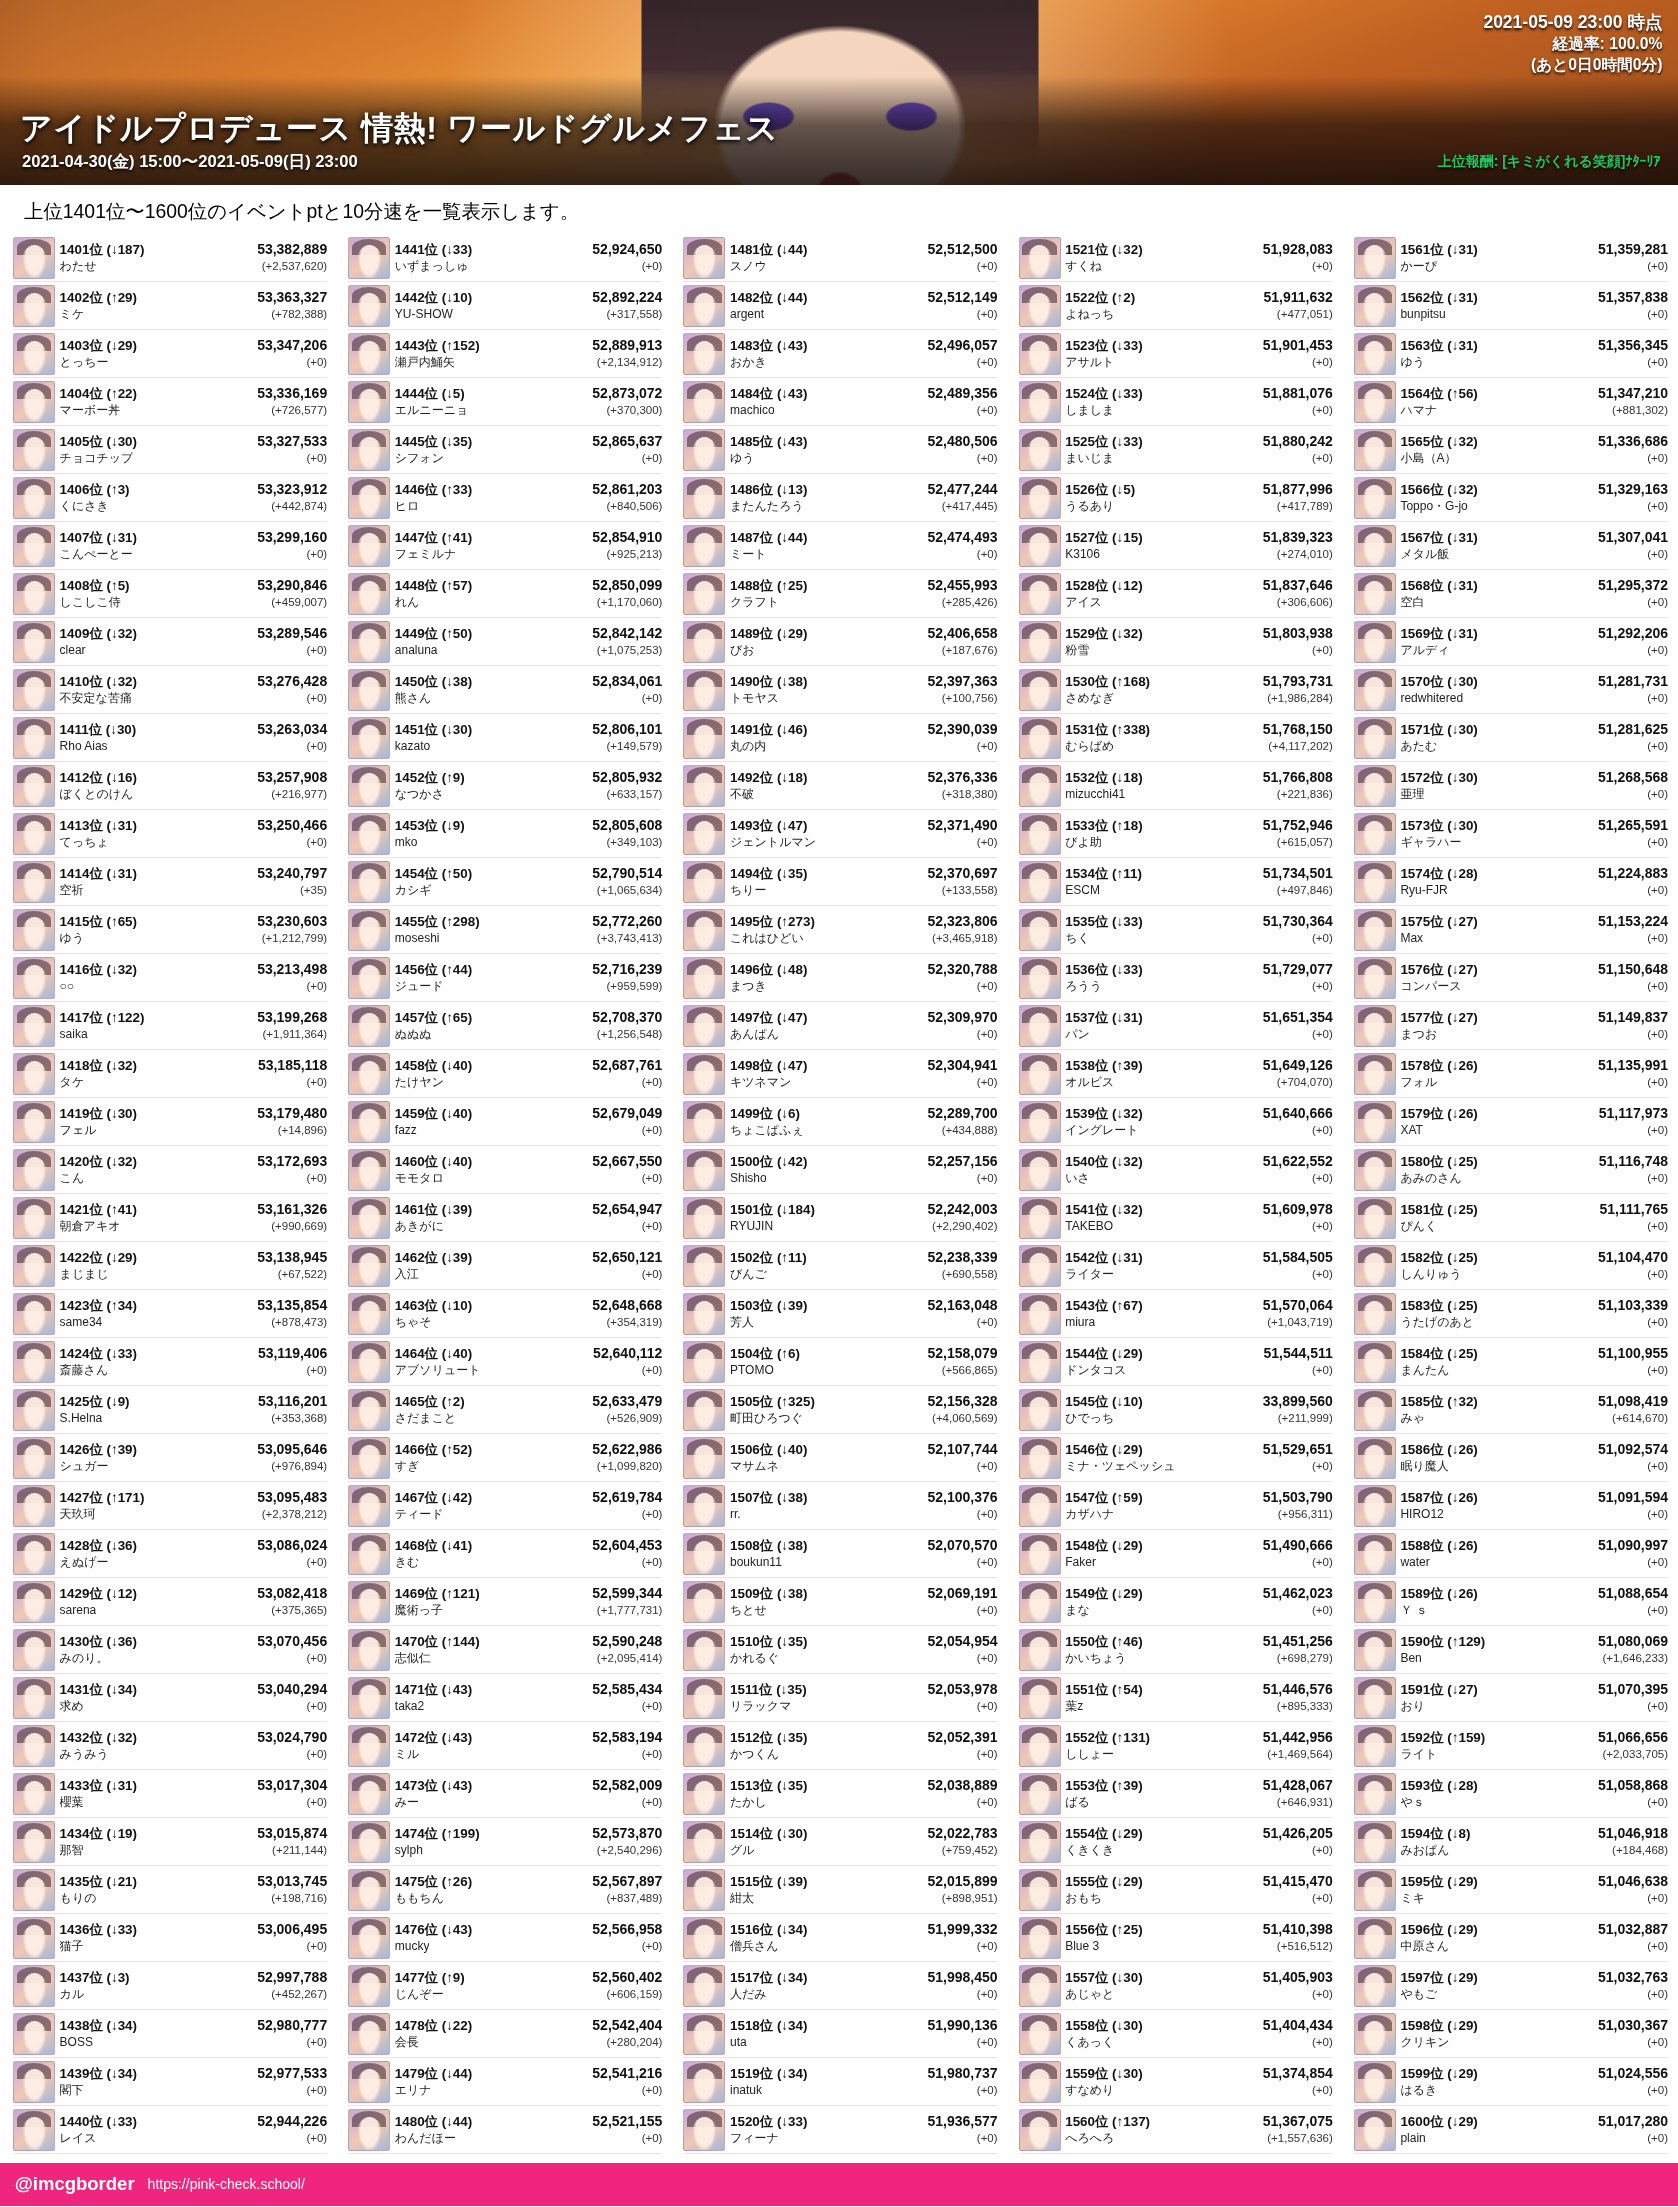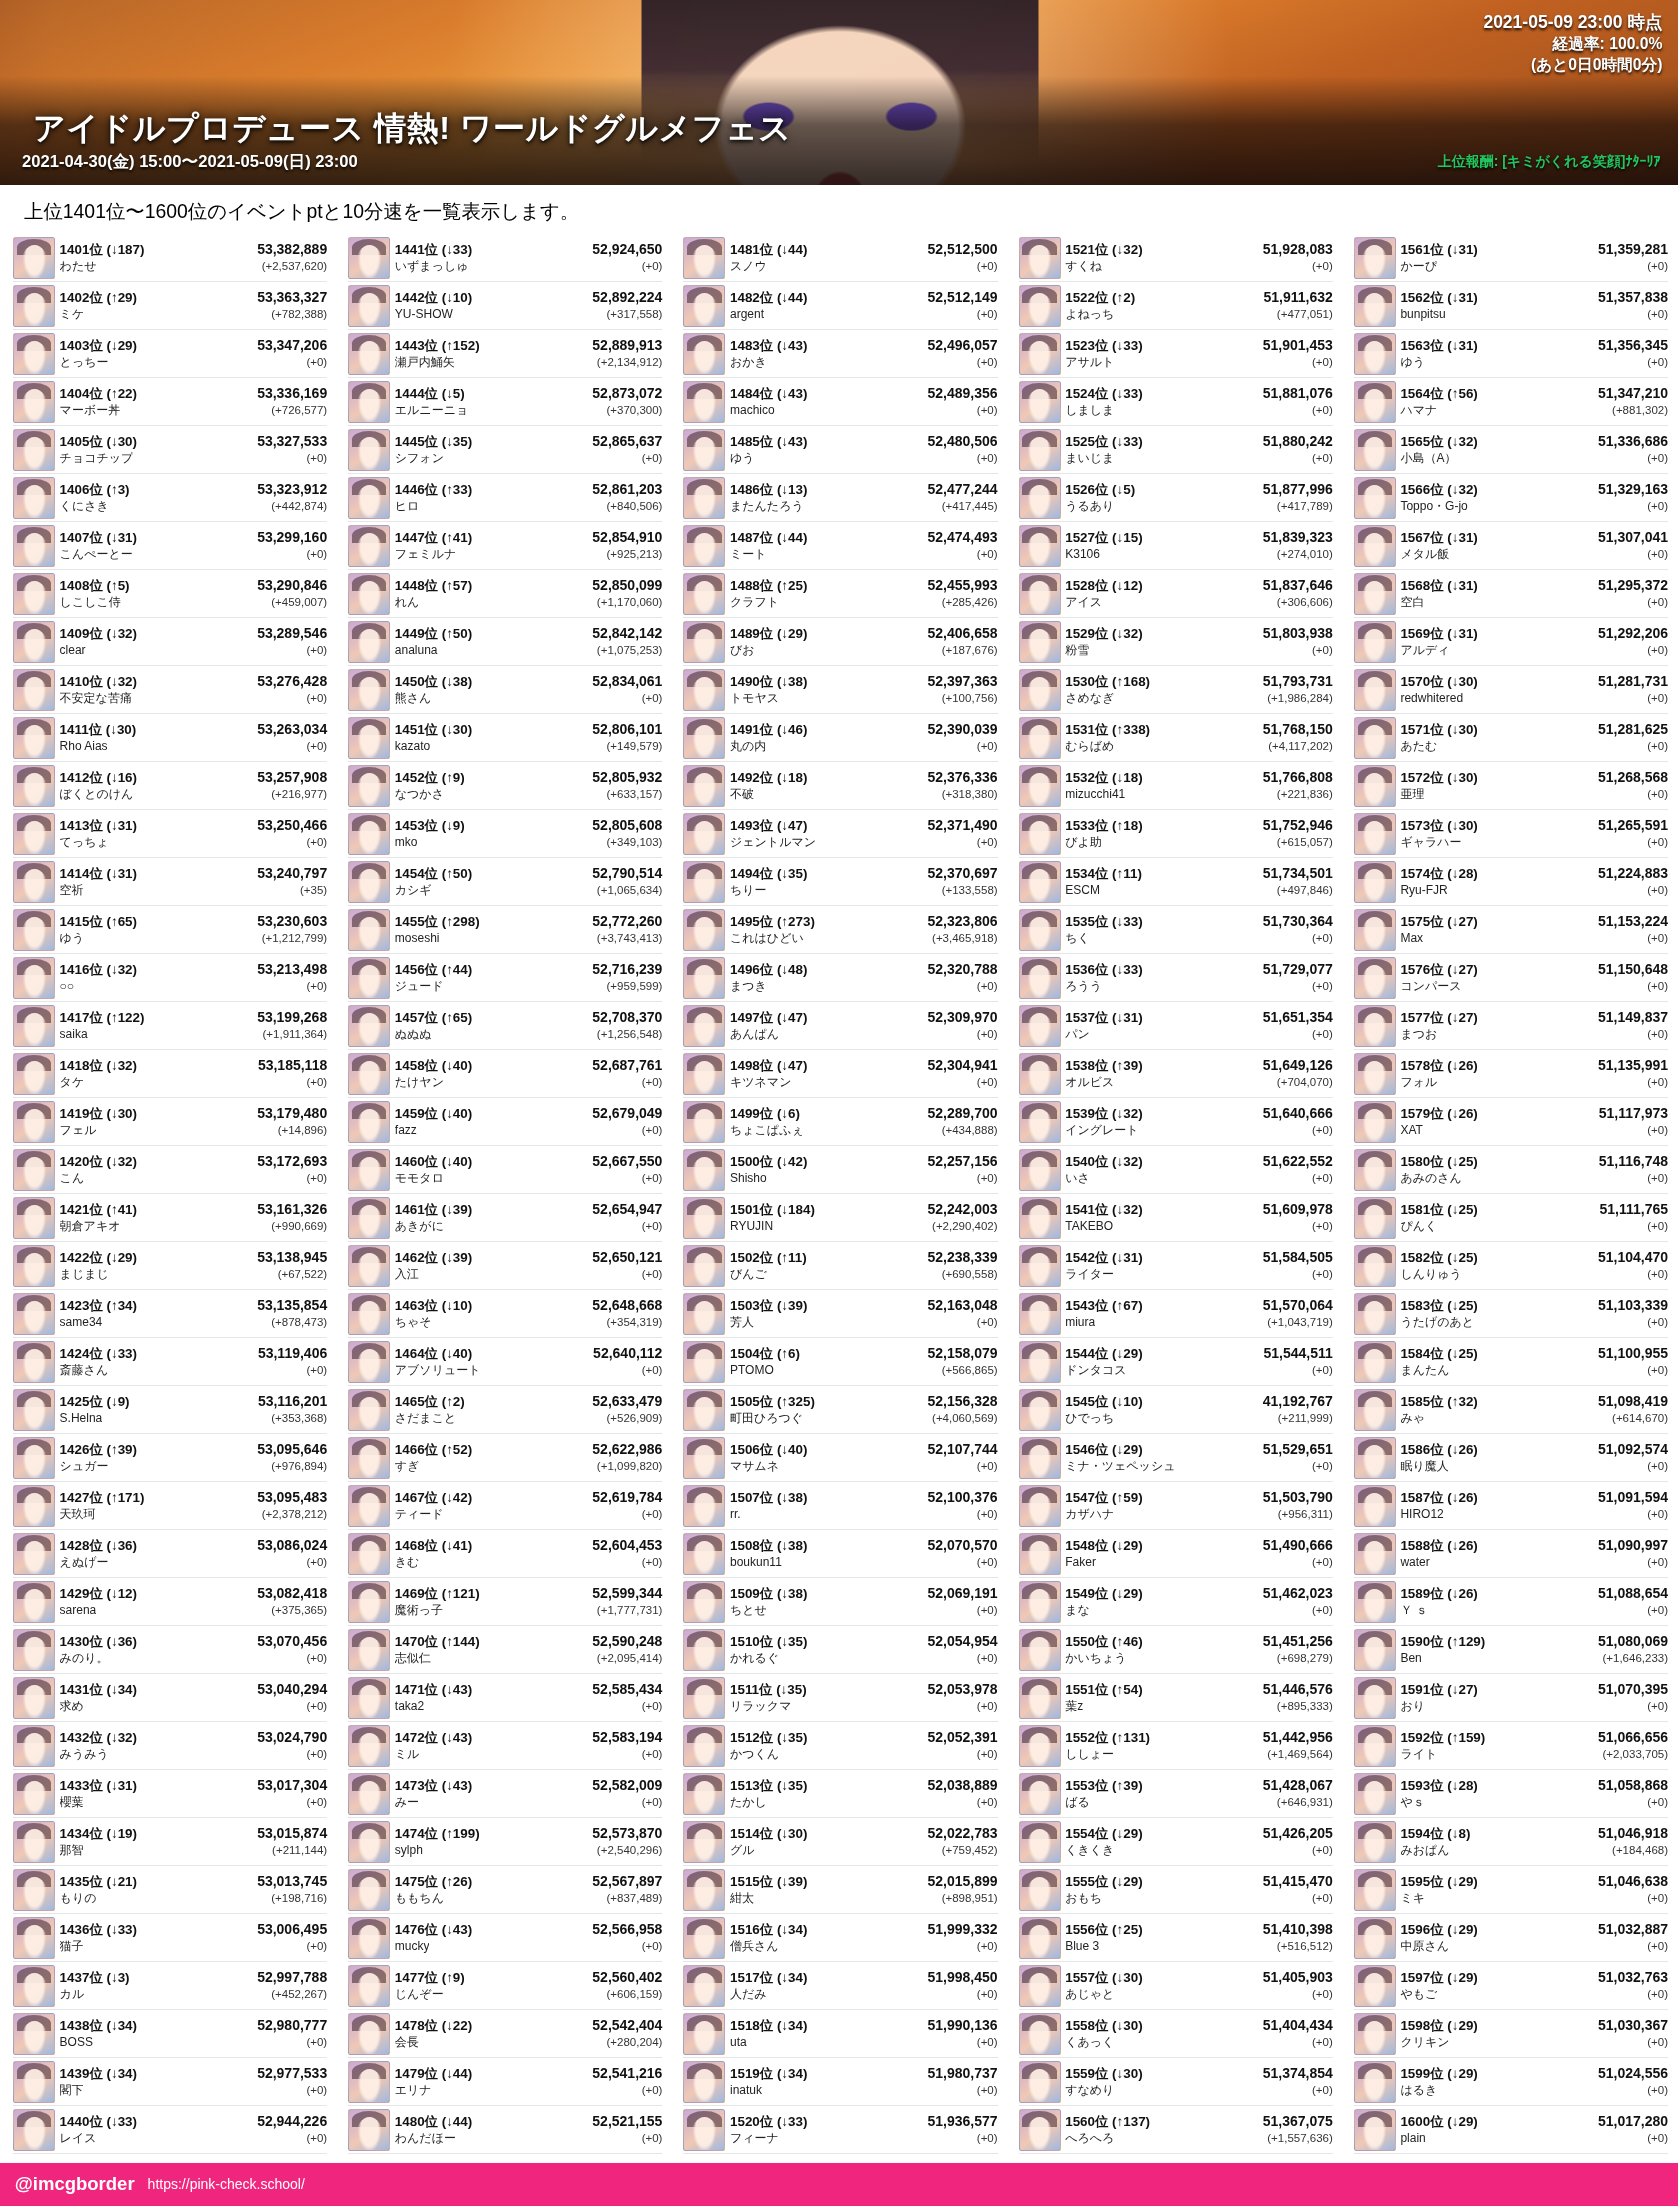--- a/index.html
+++ b/index.html
@@ -37,21 +37,21 @@
       radial-gradient(ellipse at 50% 92%, #c4505a 0 9%, rgba(0,0,0,0) 10%),
       radial-gradient(ellipse at 50% 62%, #f5d7c2 0 42%, rgba(0,0,0,0) 45%),
       linear-gradient(180deg,#241a20 0%,#3a2730 40%, rgba(58,39,48,0) 75%);
     opacity:.95;
   }
   .hdr-shade {
     position:absolute; left:0; right:0; bottom:0; height:109px;
     background:linear-gradient(180deg, rgba(10,5,5,0) 0%, rgba(12,6,6,.62) 45%, rgba(12,6,6,.82) 100%);
   }
   .hdr-title {
-    position:absolute; left:33px; top:107px;
+    position:absolute; left:20px; top:107px;
     font-size:32px; font-weight:bold; color:#ffffff;
     text-shadow:0 1.8px 3.7px rgba(0,0,0,.85), 0 0 9.2px rgba(0,0,0,.7);
     letter-spacing:0.5px;
   }
   .hdr-period {
     position:absolute; left:22px; top:151px;
     font-size:16.6px; font-weight:bold; color:#ffffff;
     text-shadow:0 1.8px 2.8px rgba(0,0,0,.9);
   }
   .hdr-reward {
@@ -2052,21 +2052,21 @@
             <span class="name">ドンタコス</span>
             <span class="delta">(+0)</span>
           </div>
         </div>
       </div>
       <div class="row">
         <div class="av"></div>
         <div class="info">
           <div class="line1">
             <span class="rank">1545位 (↓10)</span>
-            <span class="pts">41,192,767</span>
+            <span class="pts">33,899,560</span>
           </div>
           <div class="line2">
             <span class="name">ひでっち</span>
             <span class="delta">(+211,999)</span>
           </div>
         </div>
       </div>
       <div class="row">
         <div class="av"></div>
         <div class="info">

